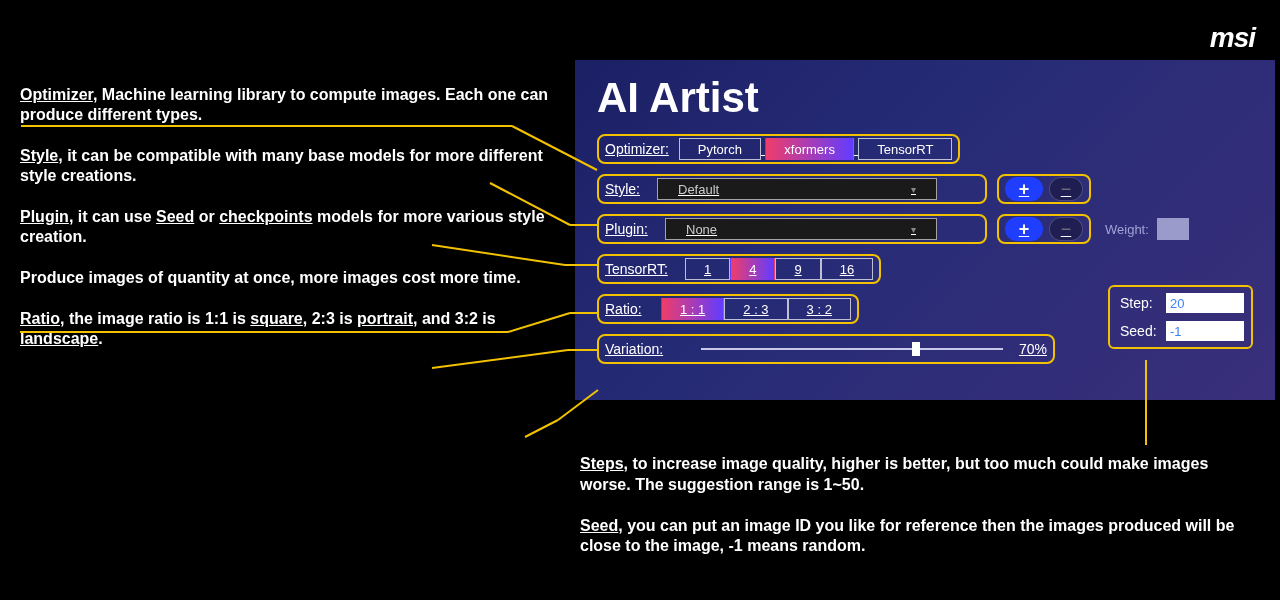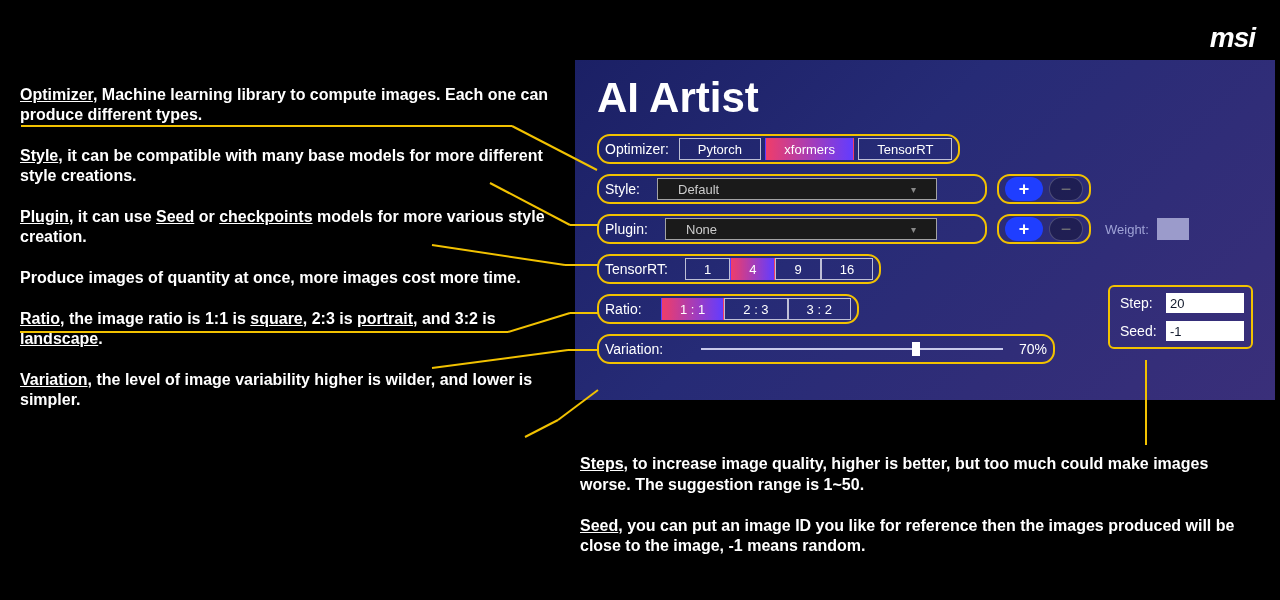--- a/index.html
+++ b/index.html
@@ -44,25 +44,26 @@
   padding: 14px 22px;
 }
 .panel-title {
   font-size: 42px;
   font-weight: 800;
   margin-bottom: 12px;
 }
 .row { display: flex; align-items: center; margin-bottom: 10px; height: 30px; }
 .hl {
   border: 2px solid #f2c200;
-  border-radius: 13px;
+  border-radius: 8px;
   padding: 2px 6px;
   display: inline-flex;
   align-items: center;
   height: 30px;
+  text-decoration: underline;
 }
 .lbl { font-size: 14px; margin-right: 10px; min-width: 70px; }
 .opt-lbl { font-size: 14px; margin-right: 10px; }
 .seg { display: inline-flex; gap: 0; }
 .seg button,
 .opt button {
   background: transparent;
   color: #fff;
   border: 1px solid rgba(255,255,255,0.7);
   padding: 3px 18px;
@@ -128,21 +129,21 @@
   display: flex;
   align-items: center;
   margin-bottom: 8px;
   font-size: 14px;
 }
 .step-seed-row:last-child { margin-bottom: 0; }
 .step-seed input {
   width: 78px;
   height: 20px;
   background: #fff;
-  color: #0f172a;
+  color: #3b82f6;
   border: none;
   font-size: 13px;
   padding: 0 4px;
   margin-left: 6px;
 }
 .variation-row {
   display: flex;
   align-items: center;
   width: 458px;
 }
@@ -185,21 +186,20 @@
 <body>
 
 <div class="logo">msi</div>
 
 <div class="explanations">
   <p><span class="u">Optimizer</span>, Machine learning library to compute images. Each one can produce different types.</p>
   <p><span class="u">Style</span>, it can be compatible with many base models for more different style creations.</p>
   <p><span class="u">Plugin</span>, it can use <span class="u">Seed</span> or <span class="u">checkpoints</span> models for more various style creation.</p>
   <p>Produce images of quantity at once, more images cost more time.</p>
   <p><span class="u">Ratio</span>, the image ratio is 1:1 is <span class="u">square</span>, 2:3 is <span class="u">portrait</span>, and 3:2 is <span class="u">landscape</span>.</p>
-  <p><span class="u">Variation</span>, the level of image variability higher is wilder, and lower is simpler.</p>
 </div>
 
 <div class="panel">
   <div class="panel-title">AI Artist</div>
 
   <div class="row">
     <span class="hl">
       <span class="opt-lbl">Optimizer:</span>
       <span class="opt">
         <button>Pytorch</button>

